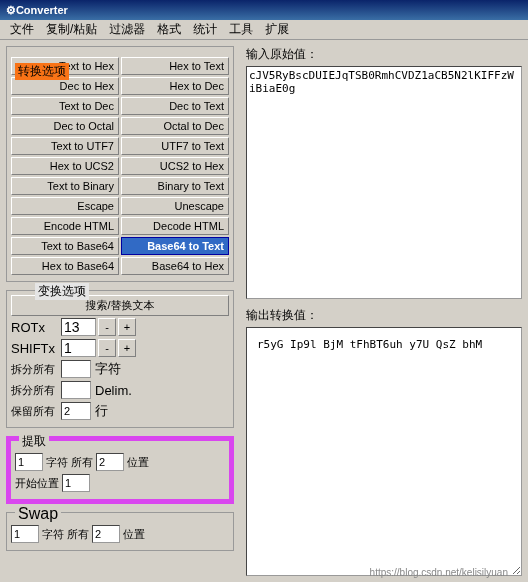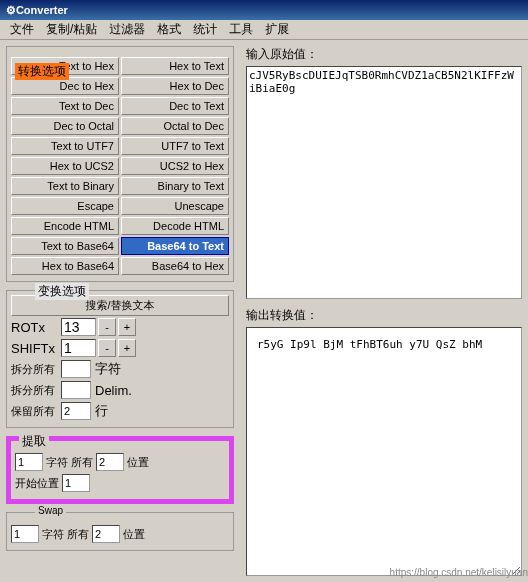--- a/index.html
+++ b/index.html
@@ -226,22 +226,21 @@
       position: relative;
       padding: 4px;
       margin-bottom: 8px;
     }
     .swap-title {
       position: absolute;
       top: -8px;
       left: 8px;
       background: #d4d0c8;
       padding: 0 3px;
-      font-size: 10px;
-      margin-left: 20px;
+      font-size: 16px;
     }
 
     
     .right-panel {
       flex: 1;
       padding: 6px;
       display: flex;
       flex-direction: column;
     }
 
@@ -277,21 +276,21 @@
       font-family: monospace;
       overflow-y: auto;
       word-break: break-all;
       min-height: 80px;
       width: 100%;
     }
 
     .watermark {
       position: absolute;
       bottom: 4px;
-      right: 0;
+      right: 20px;
       font-size: 10px;
       color: #888;
     }
   </style>
 </head>
 <body>
 
 <div class="title-bar">
   <span>⚙</span>
   <span>Converter</span>

